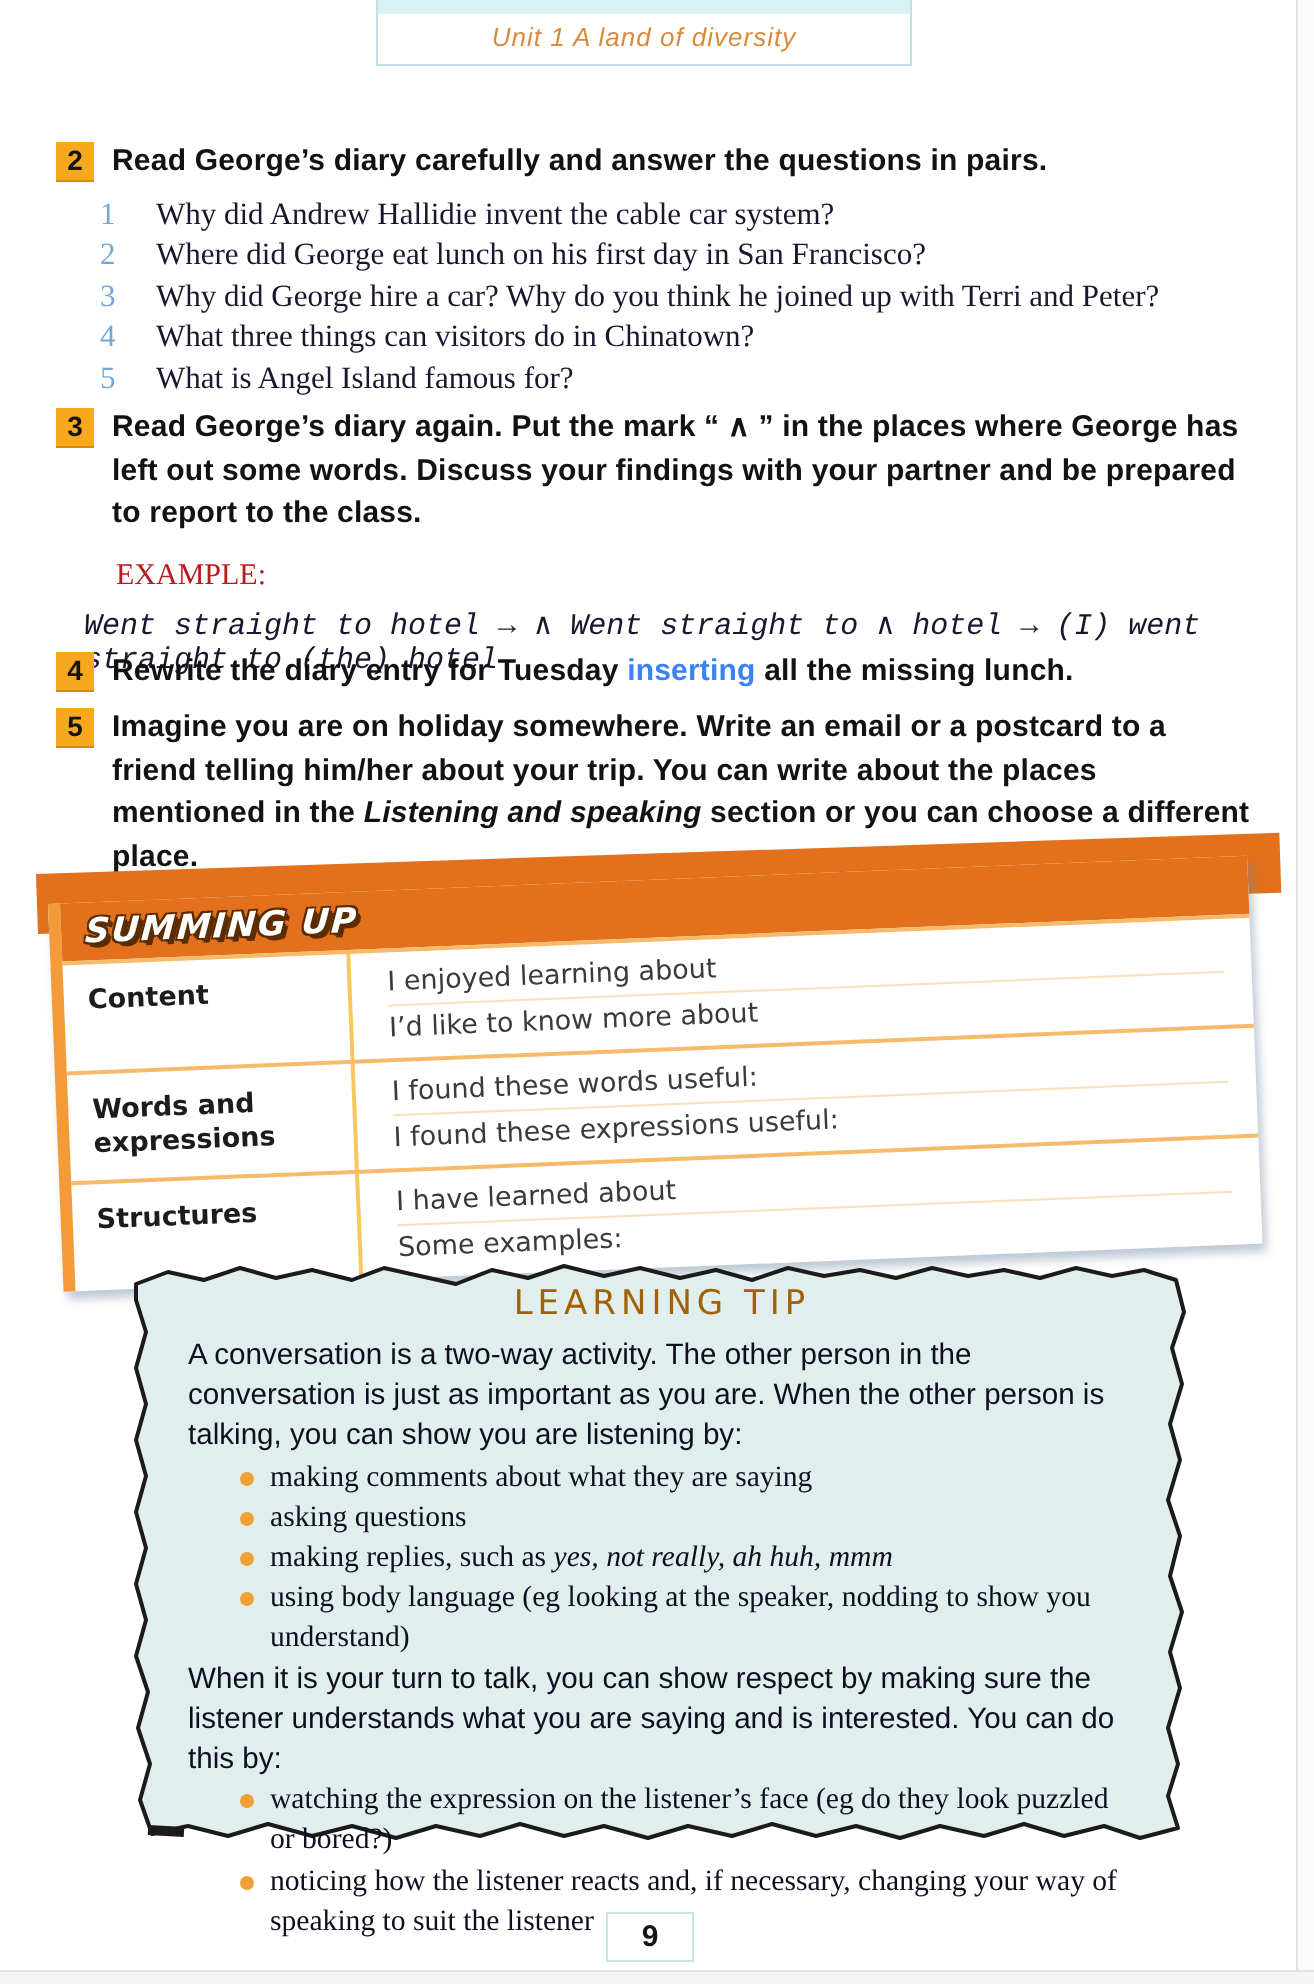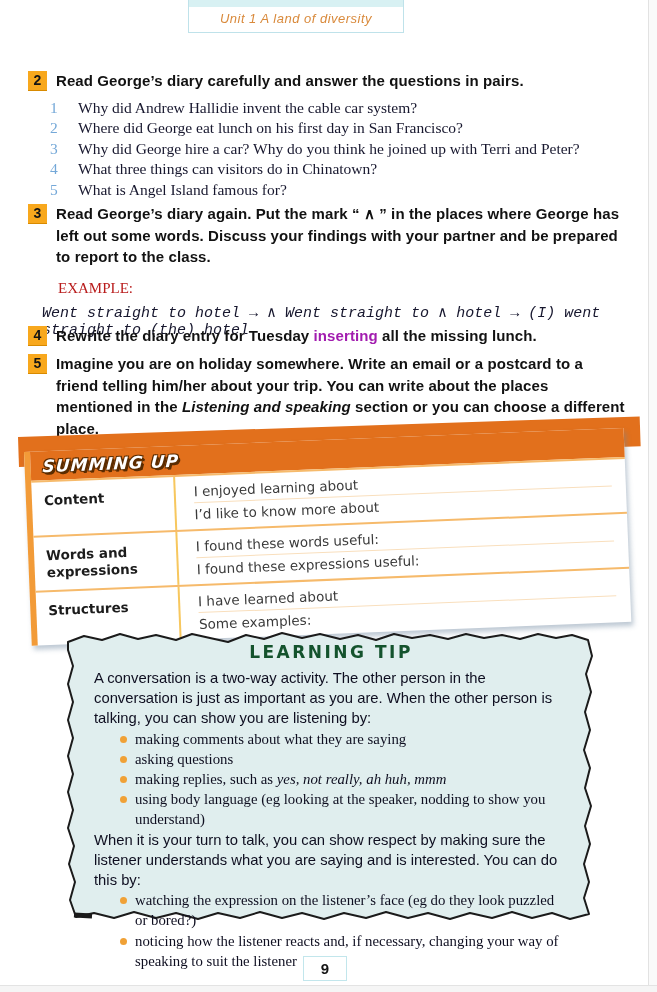--- a/index.html
+++ b/index.html
@@ -5,31 +5,31 @@
   html,body{margin:0;padding:0;}
   body{
     width:657px;height:992px;position:relative;background:#ffffff;
     font-family:"Liberation Sans",sans-serif;color:#111;overflow:hidden;
   }
   
   .edge-right{position:absolute;top:0;right:0;width:8px;height:100%;background:#fafafa;border-left:1px solid #e2e2e2;}
   .edge-bottom{position:absolute;bottom:0;left:0;width:100%;height:6px;background:#f5f5f5;border-top:1px solid #e3e3e3;}
 
   
-  .unit-box{position:absolute;left:188px;top:0;width:216px;height:33px;background:#fff;border:1px solid #bfe2ea;border-top:none;box-sizing:border-box;}
+  .unit-box{position:absolute;left:188px;top:0;width:268px;height:33px;background:#fff;border:1px solid #bfe2ea;border-top:none;box-sizing:border-box;}
   .unit-strip{height:7px;background:#d8f1f3;overflow:hidden;}
   .unit-title{text-align:center;font-style:italic;font-size:13px;color:#d98a3c;letter-spacing:.5px;padding-top:4px;font-family:"Liberation Sans",sans-serif;}
 
   
   .ex{position:absolute;left:28px;width:600px;}
   .ex-row{display:flex;align-items:flex-start;}
   .badge{flex:0 0 auto;width:19px;height:19px;background:#f8a81d;border-bottom:1px solid #d88a00;
     font-weight:bold;font-size:14px;line-height:19px;text-align:center;color:#141414;margin-right:9px;margin-top:1px;}
   .instr{font-weight:bold;font-size:15px;line-height:21.5px;color:#121212;letter-spacing:.1px;}
-  .hl-blue{color:#a21caf;}
+  .hl-blue{color:#3b82f6;}
   .q-list{margin:6px 0 0 0;padding:0;list-style:none;}
   .q-item{display:flex;font-family:"Liberation Serif",serif;font-size:15.5px;line-height:20.5px;color:#17172e;}
   .q-num{flex:0 0 28px;text-align:left;padding-left:22px;color:#74a8d8;font-family:"Liberation Serif",serif;}
   .q-text{flex:1;}
   .example-label{font-family:"Liberation Serif",serif;font-size:15px;color:#b91c1c;margin:12px 0 0 30px;}
   .example-line{font-family:Liberation Mono, monospace;font-style:italic;font-size:15px;color:#17172e;margin:6px 0 0 14px;}
 
   
   .su-banner{position:absolute;left:18px;top:437px;width:622px;height:30px;background:#e2701c;transform:rotate(-1.9deg);transform-origin:left top;}
   .su-card{position:absolute;left:24px;top:452px;width:600px;background:#fff;transform:rotate(-2.3deg);transform-origin:left top;
@@ -42,21 +42,21 @@
   .su-label{flex:0 0 122px;padding:10px 8px 8px 12px;font-family:"DejaVu Sans",sans-serif;font-weight:bold;font-size:13.5px;color:#1c1c1c;
     border-right:2px solid #f7c75e;line-height:17px;}
   .su-lines{flex:1;padding:4px 14px 4px 18px;}
   .su-line{font-family:"DejaVu Sans",sans-serif;font-size:13.5px;color:#3a3a3a;padding:4px 0 3px 0;border-bottom:1px solid #f9dfbd;line-height:15px;}
   .su-line.last{border-bottom:none;}
 
   
   .tip-wrap{position:absolute;left:58px;top:626px;width:540px;height:302px;}
   .tip-svg{position:absolute;left:0;top:0;width:100%;height:100%;}
   .tip-content{position:relative;padding:16px 30px 0 36px;z-index:2;}
-  .tip-title{text-align:center;font-family:"DejaVu Sans",sans-serif;font-weight:bold;font-size:17px;letter-spacing:2.5px;color:#14532d;margin-bottom:6px;}
+  .tip-title{text-align:center;font-family:"DejaVu Sans",sans-serif;font-weight:normal;font-size:17px;letter-spacing:2.5px;color:#a16207;margin-bottom:6px;}
   .tip-p{font-family:Liberation Sans, sans-serif;font-size:14.8px;line-height:20.2px;color:#0e0e20;}
   .tip-ul{margin:0 0 0 26px;padding:0;list-style:none;}
   .tip-li{position:relative;padding-left:15px;font-family:"Liberation Serif",serif;font-size:14.8px;line-height:20.2px;color:#0e0e20;}
   .dot{position:absolute;left:0;top:7px;width:7px;height:7px;border-radius:50%;background:#f0a136;}
 
   
   .page-num-box{position:absolute;left:303px;top:956px;width:44px;height:25px;border:1px solid #c2e6ec;box-sizing:border-box;
     text-align:center;font-weight:bold;font-size:15px;line-height:23px;color:#141414;}
 </style>
 </head>

